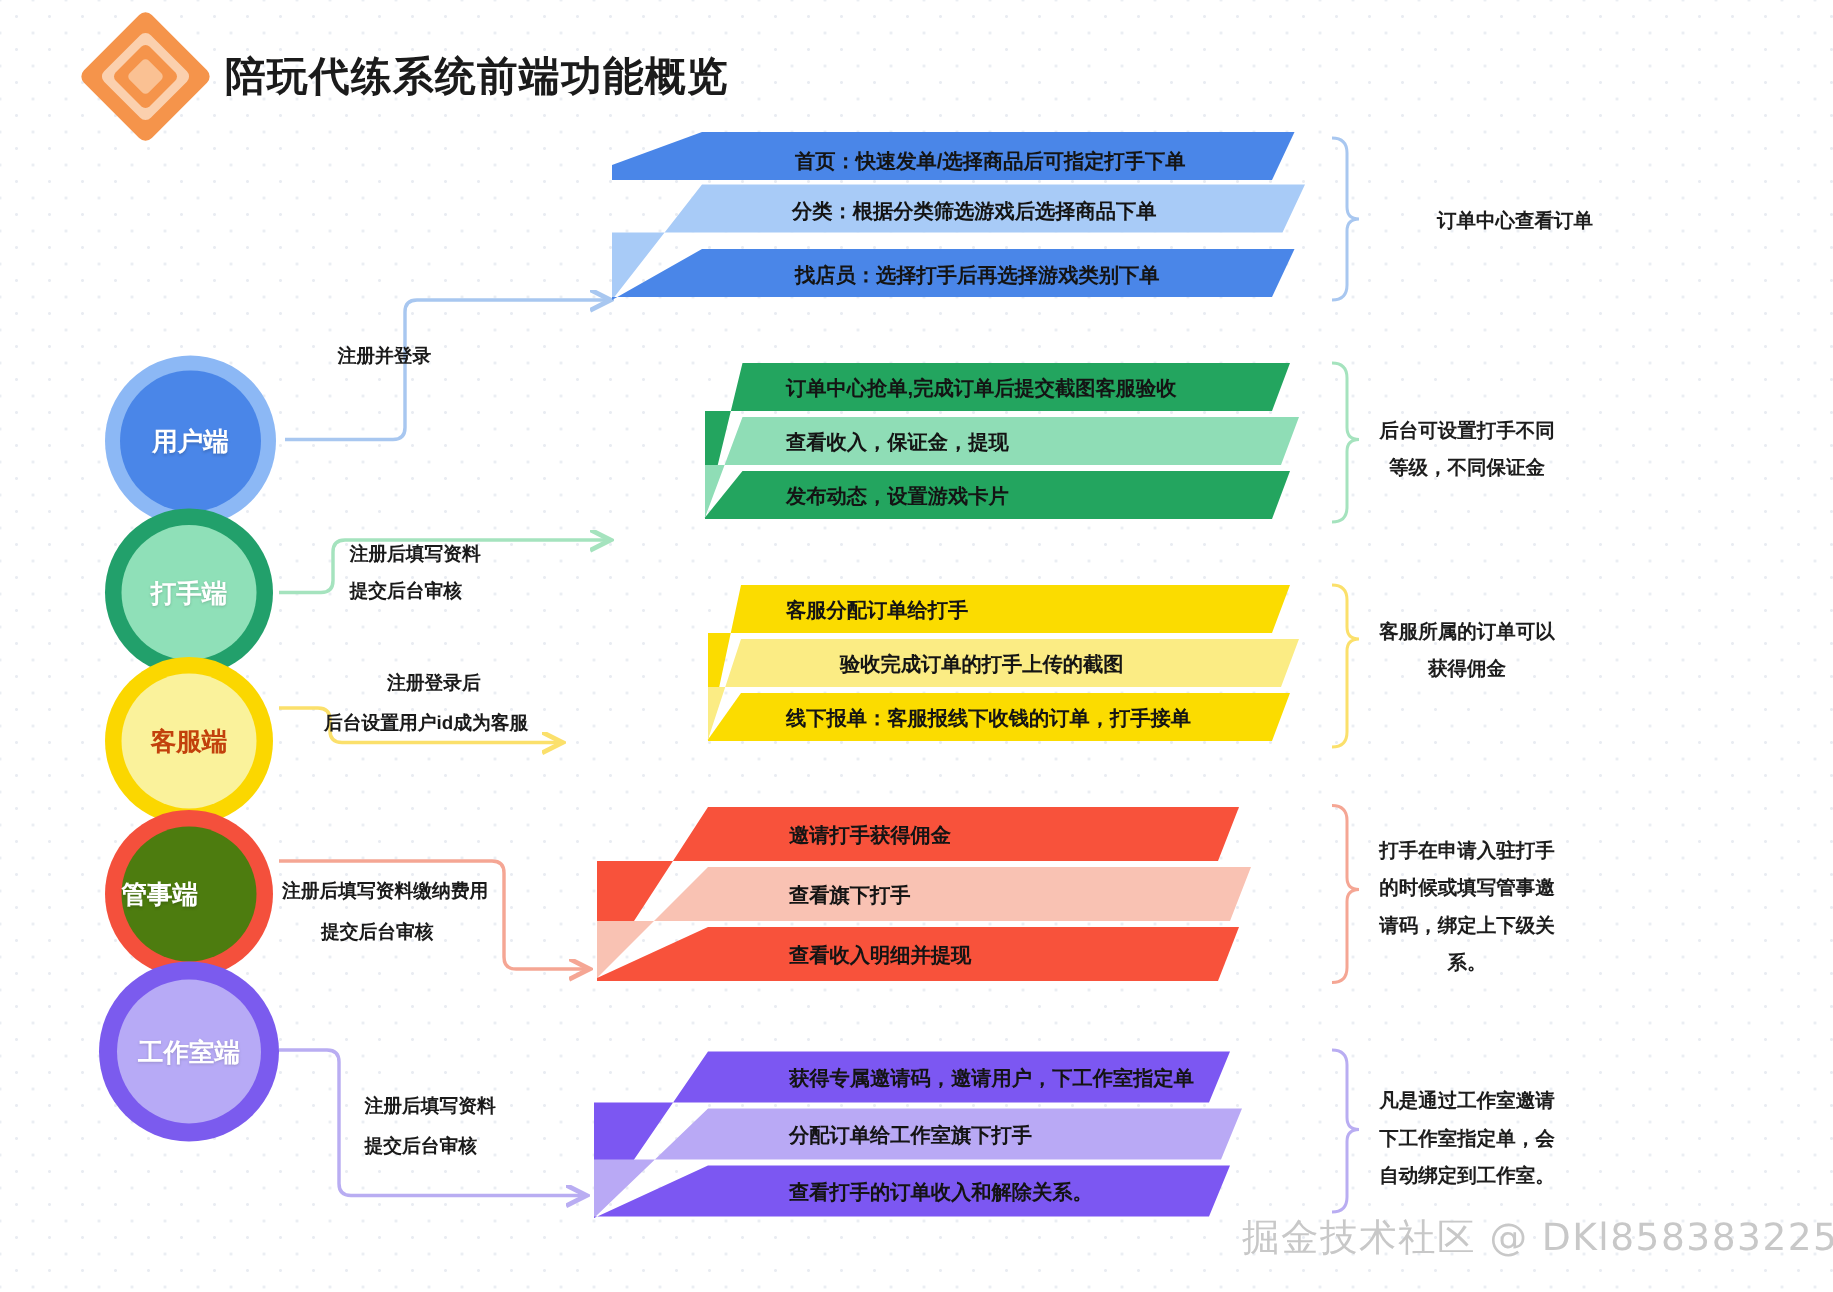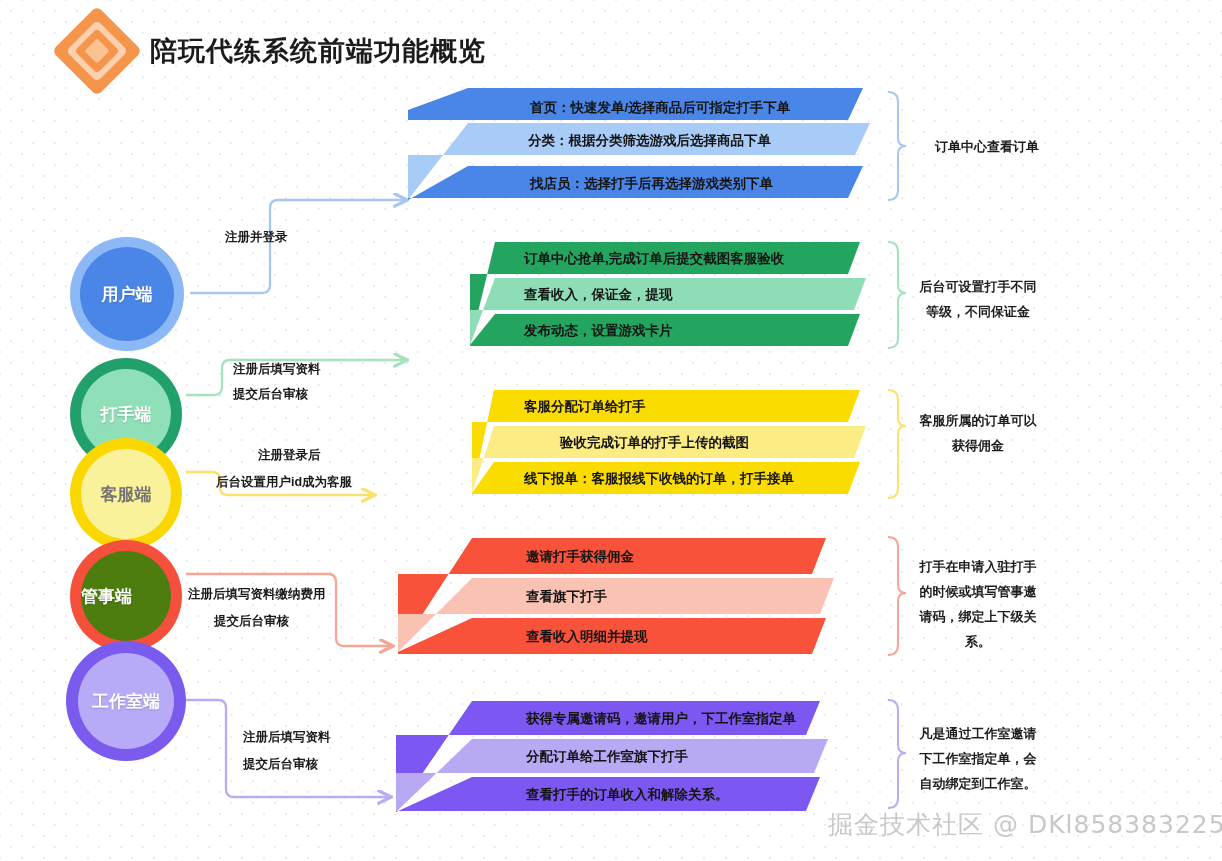--- a/index.html
+++ b/index.html
@@ -32,21 +32,21 @@
 
   
   .role {
     position: absolute;
     border-radius: 50%;
     display: flex; align-items: center; justify-content: center;
     font-size: 17px; font-weight: bold;
     color: #ffffff;
     text-shadow: 0 1px 2px rgba(0,0,0,0.18);
   }
-  .role.dark { color: #737373; text-shadow: none; }
+  .role.dark { color: #c2410c; text-shadow: none; }
 
   
   .ribbon-group { position: absolute; }
   .ribbon-group svg { display: block; overflow: visible; }
   .ribbon-label {
     position: absolute;
     font-size: 13.5px; font-weight: bold; color: #141414;
     white-space: nowrap;
   }
 
@@ -132,21 +132,21 @@
 
   <div class="conn-label" style="left:243px; top:729px;">注册后填写资料</div>
   <div class="conn-label" style="left:243px; top:756px;">提交后台审核</div>
 
   <div class="role" style="left:70px; top:237px; width:114px; height:114px; background:#8CB8F5; padding:10px;align-items:flex-end;">
     <div style="width:100%;height:100%;border-radius:50%;background:#4A86E8;display:flex;align-items:center;justify-content:center;">
       <span>用户端</span>
     </div>
   </div>
 
-  <div class="role" style="left:70px; top:358px; width:112px; height:112px; background:#22A06B; padding:11px;">
+  <div class="role" style="left:70px; top:339px; width:112px; height:112px; background:#22A06B; padding:11px;">
     <div style="width:100%;height:100%;border-radius:50%;background:#8FE0B8;display:flex;align-items:center;justify-content:center;">
       <span>打手端</span>
     </div>
   </div>
 
   <div class="role dark" style="left:70px; top:438px; width:112px; height:112px; background:#FBD700; padding:11px;">
     <div style="width:100%;height:100%;border-radius:50%;background:#FAF29B;display:flex;align-items:center;justify-content:center;">
       <span>客服端</span>
     </div>
   </div>
@@ -169,21 +169,21 @@
       <path d="M0,112 L60,35 L462,35 L447,67 L0,67 Z" fill="#A8CBF7"></path>
       <path d="M0,112 L60,78 L455,78 L440,110 L0,110 Z" fill="#4A86E8"></path>
     </svg>
     <div class="ribbon-label" style="left:120px; top:44px;">分类：根据分类筛选游戏后选择商品下单</div>
     <div class="ribbon-label" style="left:122px; top:11px;">首页：快速发单/选择商品后可指定打手下单</div>
     <div class="ribbon-label" style="left:122px; top:87px;">找店员：选择打手后再选择游戏类别下单</div>
   </div>
   <svg class="conn" style="left:0;top:0">
     <path d="M888,92 q10,0 10,10 V138 q0,8 8,8 q-8,0 -8,8 V190 q0,10 -10,10" fill="none" stroke="#A8C7F0" stroke-width="2"></path>
   </svg>
-  <div class="note" style="left:912px; top:134px;">
+  <div class="note" style="left:912px; top:134px;text-align:right;">
     <div>订单中心查看订单</div>
   </div>
 
   <div class="ribbon-group" style="left:470px; top:240px;">
     <svg width="400" height="110" viewBox="0 0 400 110">
       <path d="M0,105 L25,2 L390,2 L378,34 L0,34 Z" fill="#23A55F"></path>
       <path d="M0,105 L25,38 L396,38 L384,70 L0,70 Z" fill="#8FDDB6"></path>
       <path d="M0,105 L25,74 L390,74 L378,106 L0,106 Z" fill="#23A55F"></path>
     </svg>
     <div class="ribbon-label" style="left:54px; top:10px;">订单中心抢单,完成订单后提交截图客服验收</div>

